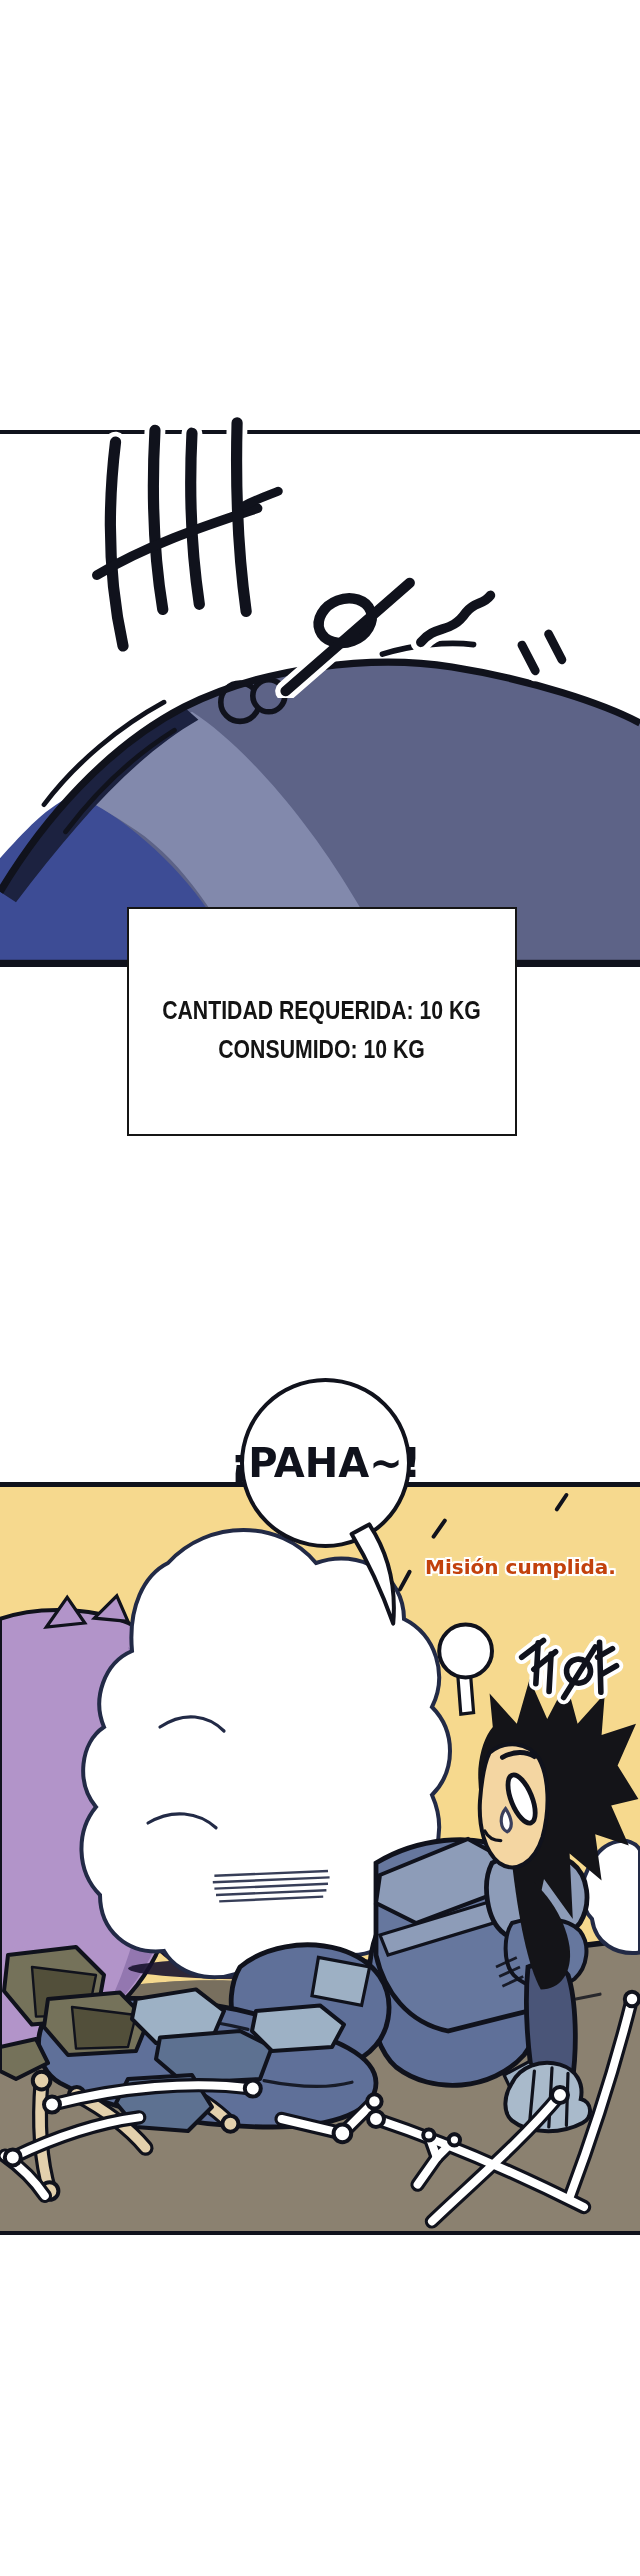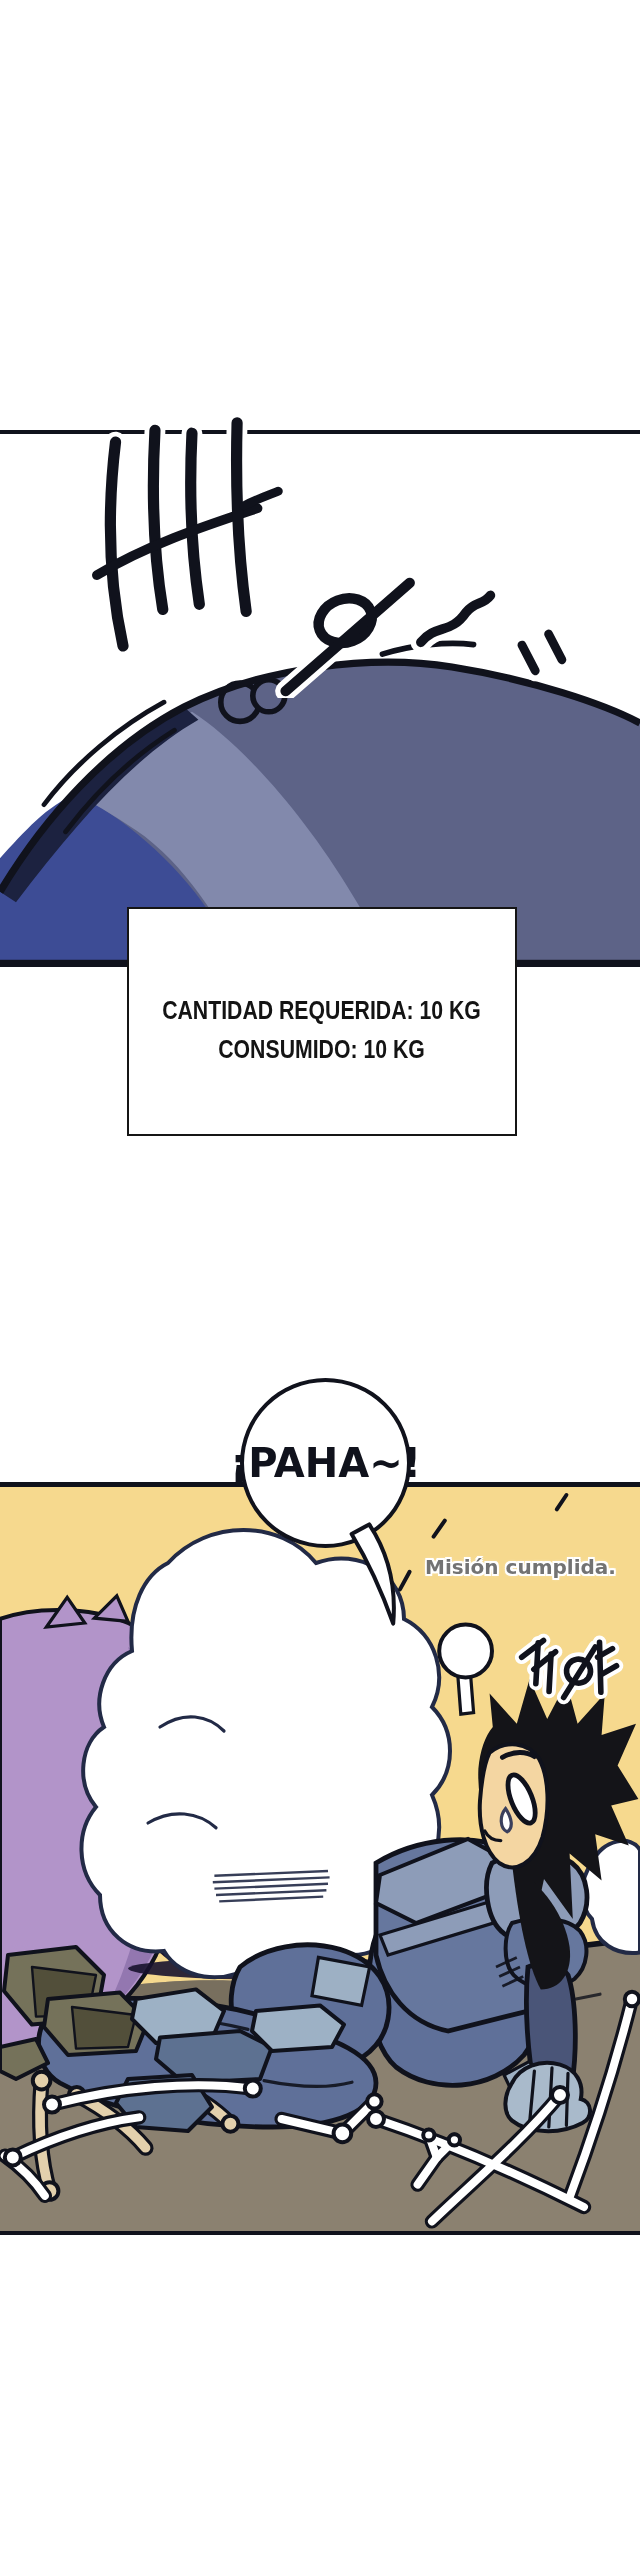--- a/index.html
+++ b/index.html
@@ -33,21 +33,21 @@
   #speech-bubble{left:240px;top:1378px;width:171px;height:170px;background:var(--paper);
     border:4px solid var(--ink);border-radius:50%;z-index:6;display:flex;align-items:center;
     justify-content:center;box-sizing:border-box;}
   #speech-bubble-text{font-weight:700;font-size:40px;color:var(--ink);letter-spacing:0px;}
   #bubble-tail-svg{left:342px;top:1518px;width:72px;height:116px;z-index:7;}
   
   #scene-panel{left:0;top:1482px;width:640px;height:744px;background:var(--panel_yellow);
     border-top:5.6px solid var(--ink);border-bottom:4.8px solid var(--ink);z-index:2;}
   #scene-svg{position:absolute;left:0;top:0;width:640px;height:744px;}
   #caption-mision{left:418px;top:1555px;width:205px;text-align:center;z-index:5;
-    font-weight:700;font-size:20px;color:#737373;
+    font-weight:700;font-size:20px;color:#c2410c;
     text-shadow:1.6px 0 0 var(--paper),-1.6px 0 0 var(--paper),0 1.6px 0 var(--paper),0 -1.6px 0 var(--paper),
       1.6px 1.6px 0 var(--paper),-1.6px -1.6px 0 var(--paper),1.6px -1.6px 0 var(--paper),-1.6px 1.6px 0 var(--paper),
       0 0 4px var(--paper);}
   svg{display:block;}
 </style>
 </head>
 <body>
 
 <div id="comic-page">
 

